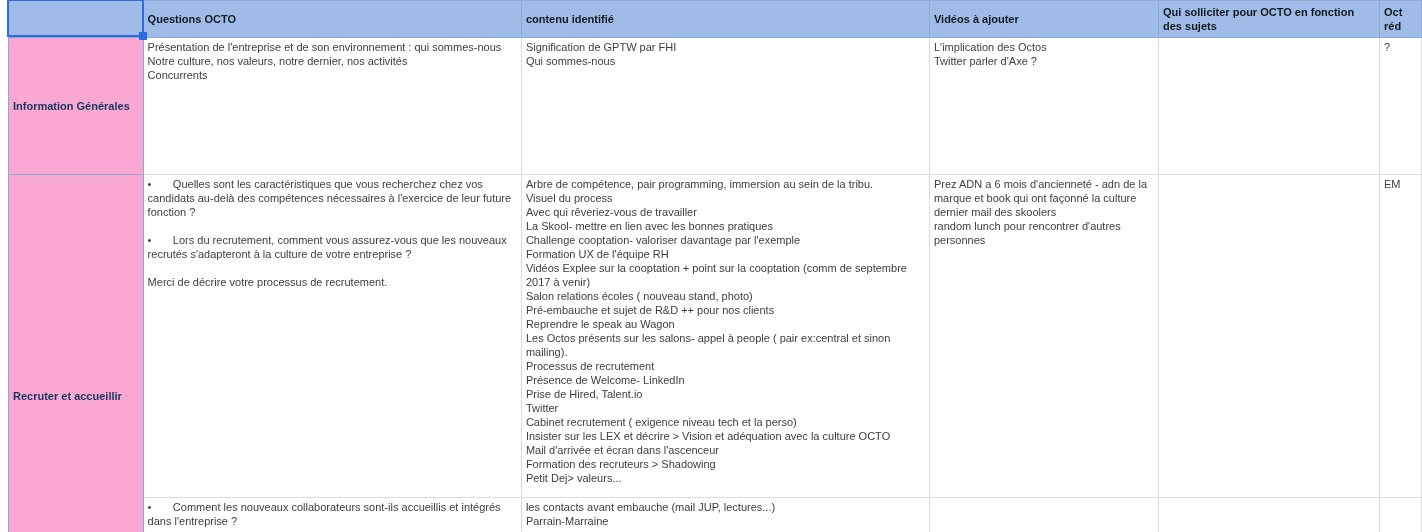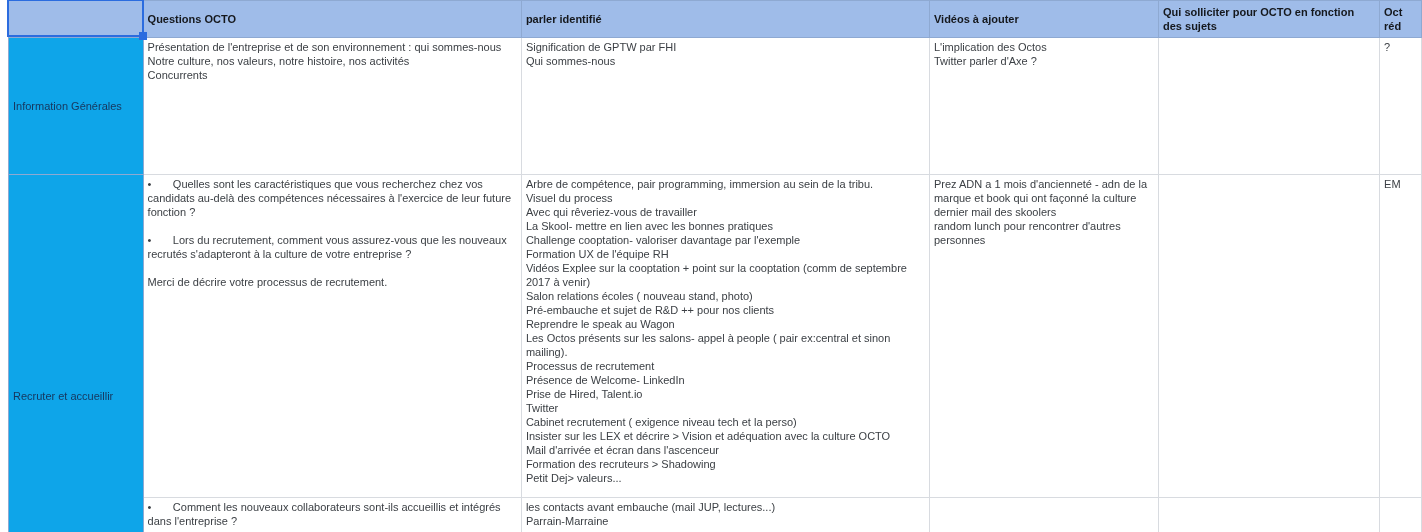--- a/index.html
+++ b/index.html
@@ -30,23 +30,23 @@
     word-wrap: break-word;
   }
   .grid th {
     background: #9fbce9;
     border-color: #8ea9d2;
     font-weight: bold;
     color: #15181d;
     vertical-align: middle;
   }
   .grid td.rowlabel {
-    background: #0ea5e9;
+    background: #f9a8d4;
     border-color: #8ea9d2;
-    font-weight: normal;
+    font-weight: bold;
     color: #17365d;
     vertical-align: middle;
   }
   
   .selection {
     position: absolute;
     left: -1px; top: -1px;
     width: 137px; height: 38px;
     border: 2px solid #2b6cdf;
     pointer-events: none;
@@ -70,29 +70,29 @@
       <col style="width:380px">
       <col style="width:410px">
       <col style="width:230px">
       <col style="width:222px">
       <col style="width:42px">
     </colgroup>
     <tbody>
         <tr style="height:37px">
       <th></th>
       <th>Questions OCTO</th>
-      <th>parler identifié</th>
+      <th>contenu identifié</th>
       <th>Vidéos à ajouter</th>
       <th>Qui solliciter pour OCTO en fonction des sujets</th>
       <th>Oct réd</th>
     </tr>
     <tr style="height:137px">
       <td class="rowlabel">Information Générales</td>
       <td>Présentation de l'entreprise et de son environnement : qui sommes-nous
-Notre culture, nos valeurs, notre histoire, nos activités
+Notre culture, nos valeurs, notre dernier, nos activités
 Concurrents</td>
       <td>Signification de GPTW par FHI
 Qui sommes-nous</td>
       <td>L'implication des Octos
 Twitter parler d'Axe ?</td>
       <td></td>
       <td>?</td>
     </tr>
     <tr style="height:323px">
       <td class="rowlabel" rowspan="2">Recruter et accueillir</td>
@@ -114,21 +114,21 @@
 Les Octos présents sur les salons- appel à people ( pair ex:central et sinon mailing).
 Processus de recrutement
 Présence de Welcome- LinkedIn
 Prise de Hired, Talent.io
 Twitter
 Cabinet recrutement ( exigence niveau tech et la perso)
 Insister sur les LEX et décrire &gt; Vision et adéquation avec la culture OCTO
 Mail d'arrivée et écran dans l'ascenceur
 Formation des recruteurs &gt; Shadowing
 Petit Dej&gt; valeurs...</td>
-      <td>Prez ADN a 1 mois d'ancienneté - adn de la marque et book qui ont façonné la culture
+      <td>Prez ADN a 6 mois d'ancienneté - adn de la marque et book qui ont façonné la culture
 dernier mail des skoolers
 random lunch pour rencontrer d'autres personnes</td>
       <td></td>
       <td>EM</td>
     </tr>
     <tr style="height:120px">
       <td>•&nbsp;&nbsp;&nbsp;&nbsp;&nbsp;&nbsp;&nbsp;Comment les nouveaux collaborateurs sont-ils accueillis et intégrés dans l'entreprise ?</td>
       <td>les contacts avant embauche (mail JUP, lectures...)
 Parrain-Marraine</td>
       <td></td>

